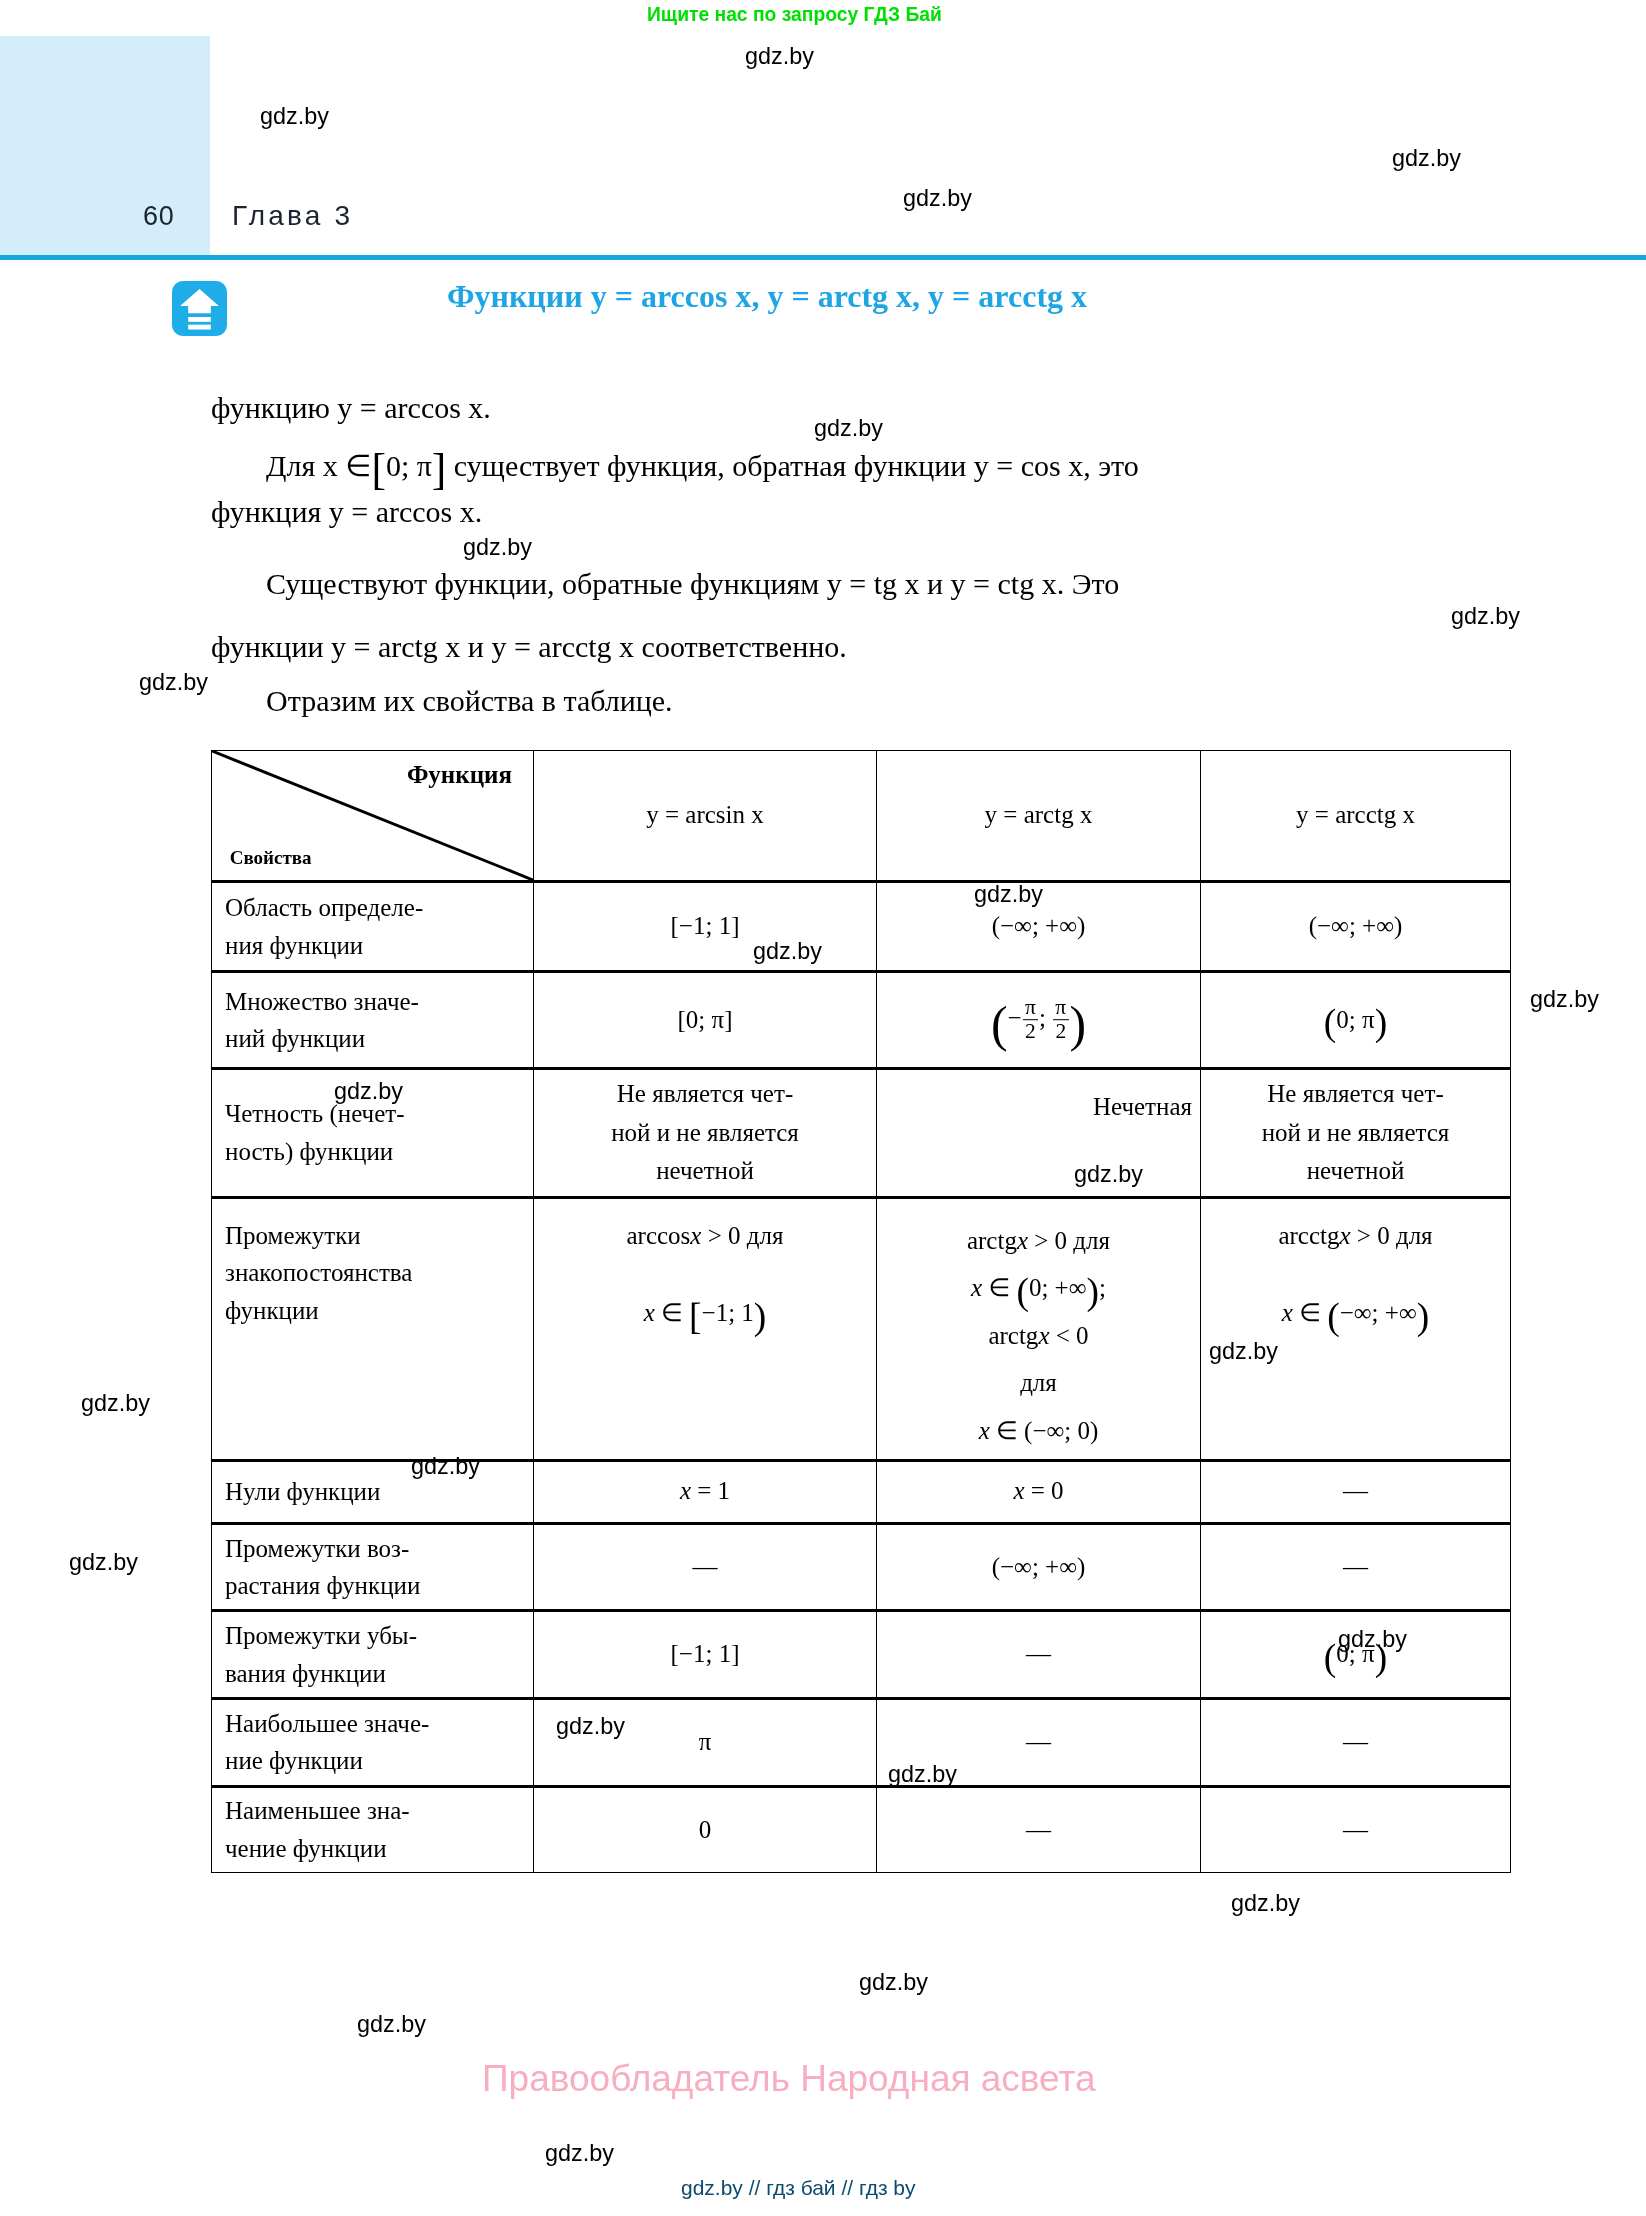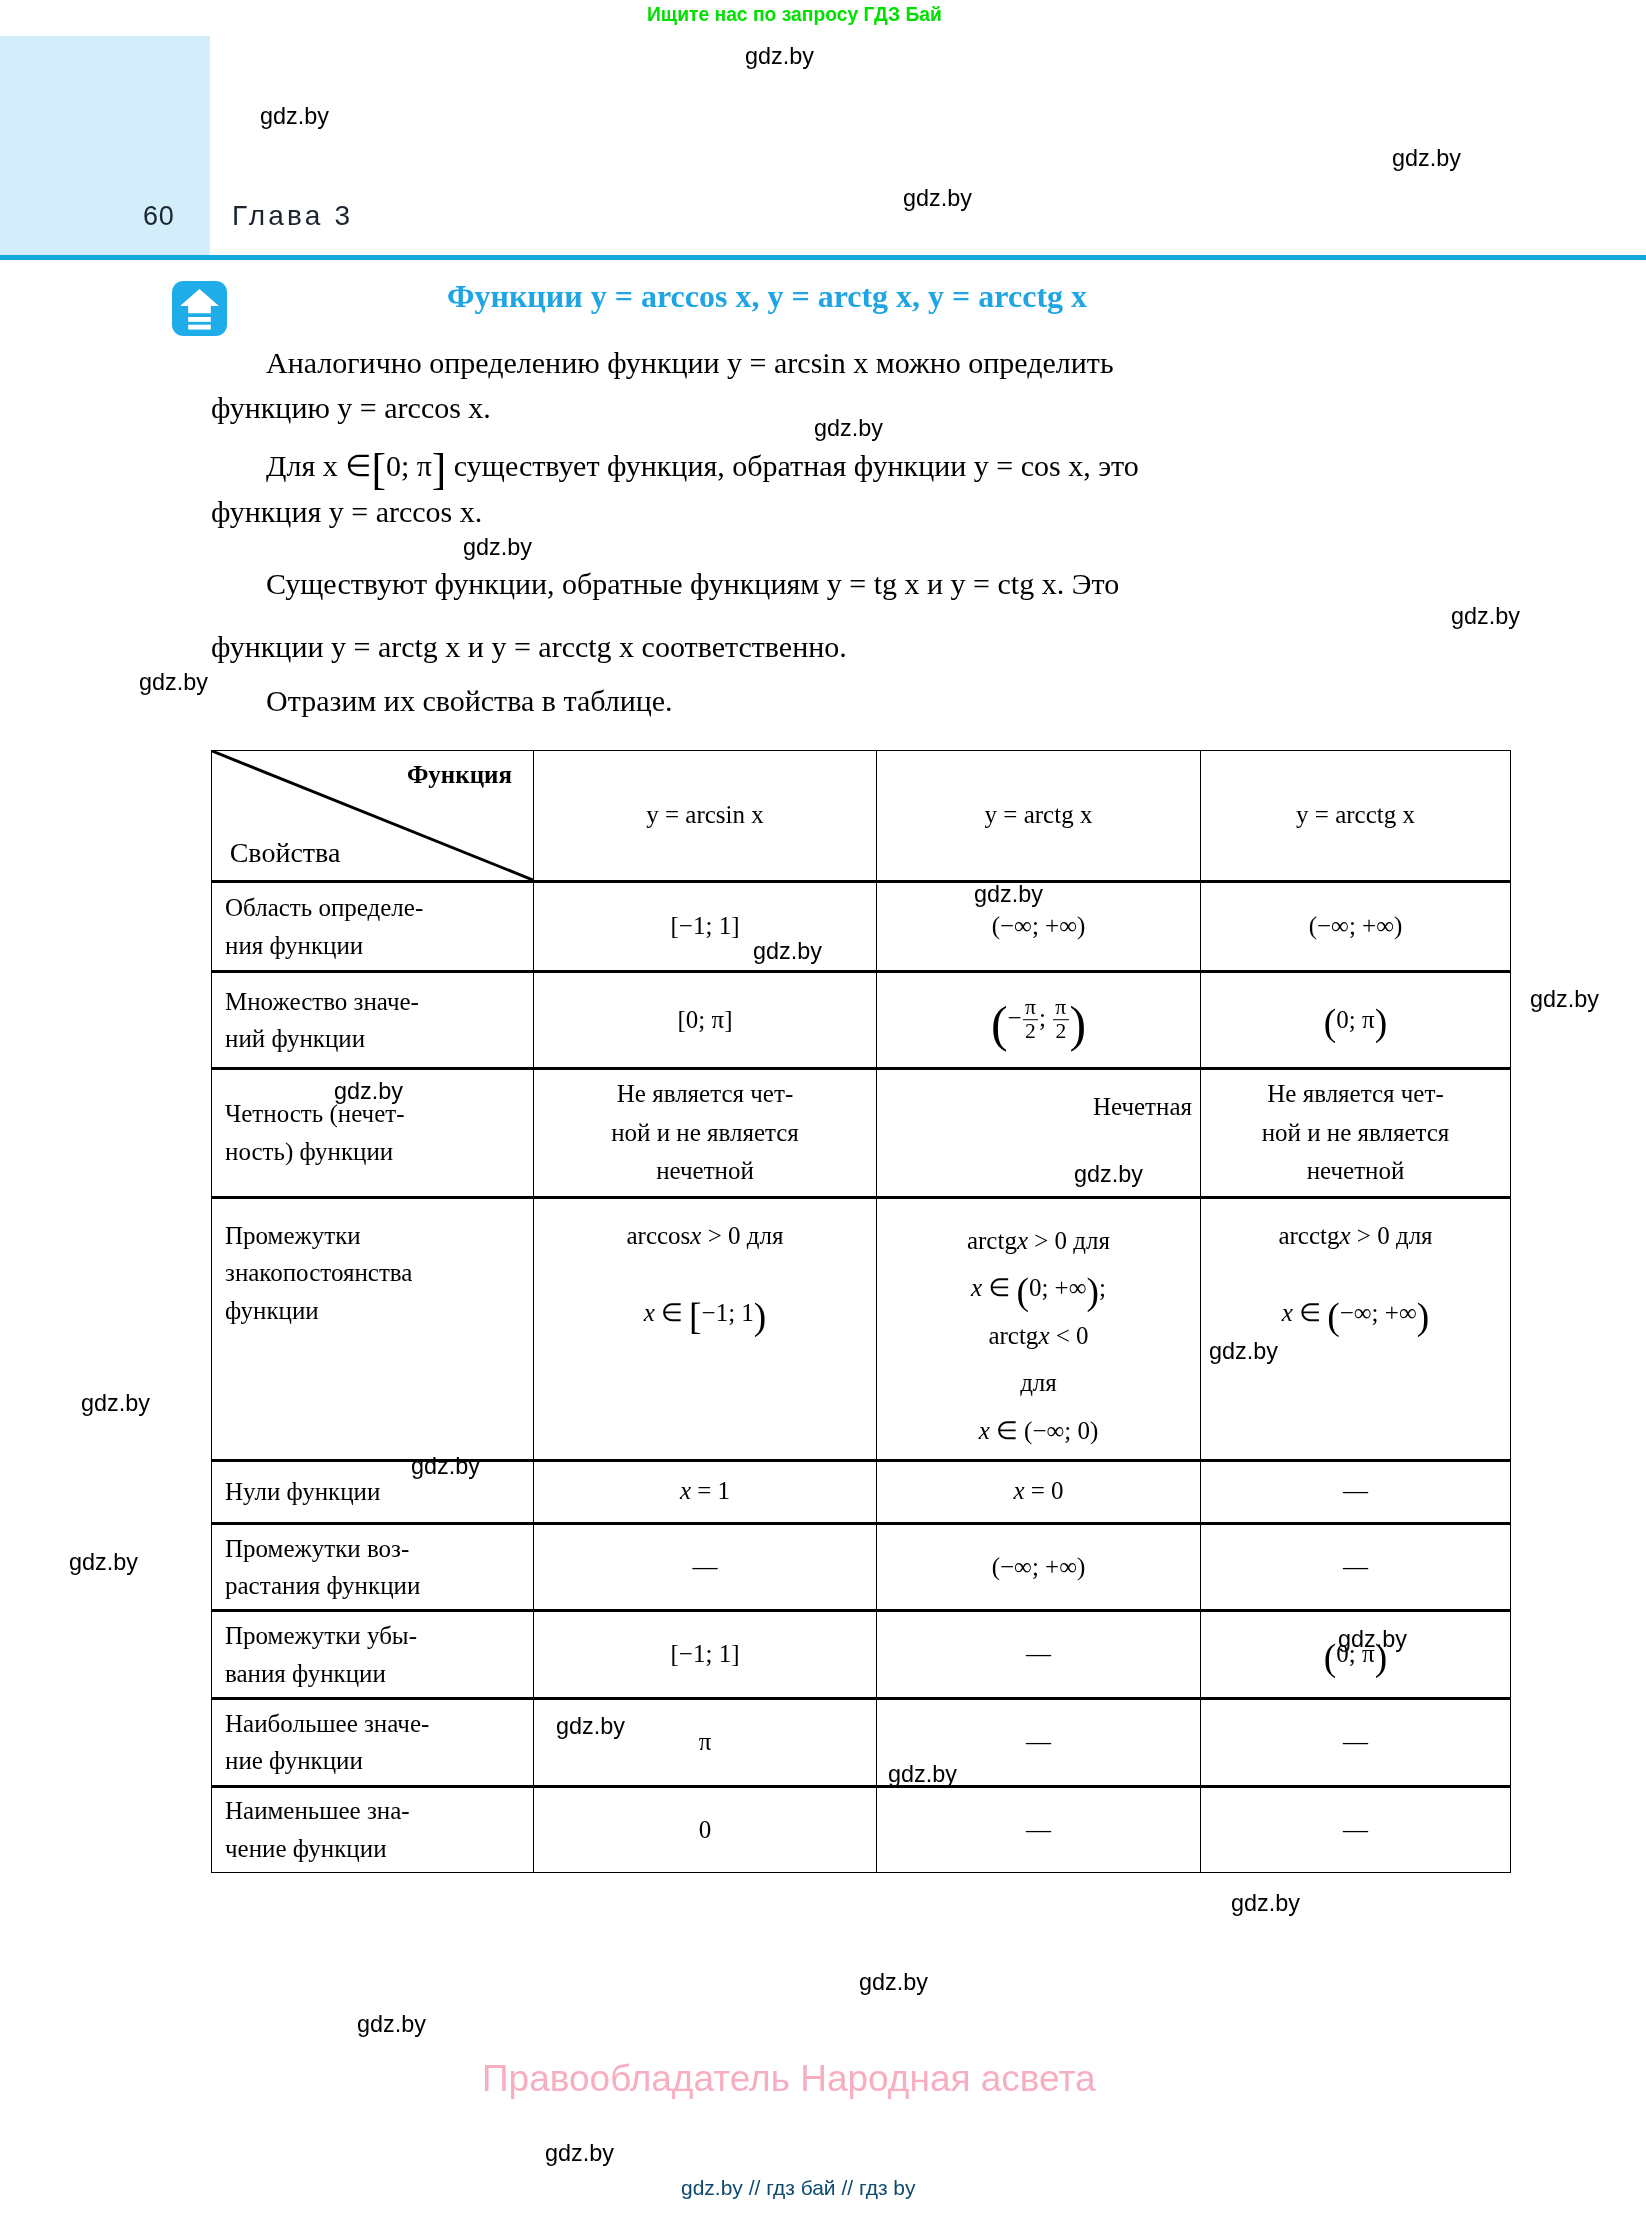--- a/index.html
+++ b/index.html
@@ -146,21 +146,21 @@
   }
   .corner .diag {
     position:absolute; left:0; top:0; width:100%; height:100%;
   }
   .corner .lbl-f {
     position:absolute; right:21px; top:9.7px;
     font-weight:bold; font-size:25px;
   }
   .corner .lbl-s {
     position:absolute; left:17.7px; bottom:11.3px;
-    font-weight:normal; font-size:28px;
+    font-weight:bold; font-size:19px;
   }
   .hdr-fn { font-size:26.6px; }
 
   
   .frac {
     display:inline-block;
     vertical-align:middle;
     text-align:center;
     line-height:1.05;
     font-size:0.86em;
@@ -208,21 +208,20 @@
       <path d="M34 10 L58 31 L48 31 L48 40 L20 40 L20 31 L10 31 Z" fill="#ffffff"></path>
       <rect x="20" y="44.5" width="28" height="6" fill="#ffffff"></rect>
       <rect x="20" y="54" width="28" height="6" fill="#ffffff"></rect>
     </svg>
   </div>
 
   <div class="sec-title">
     <span>Функции y = arccos x, y = arctg x, y = arcctg x</span>
   </div>
 
-  <div class="para" style="left:266px; top:343px;">Аналогично  определению  функции   y = arcsin x   можно  определить</div>
   <div class="para" style="left:211px; top:388px;">функцию  y = arccos x.</div>
 
   <div class="wm" style="left:814px; top:415px; font-size:23.4px;">gdz.by</div>
 
   <div class="para" style="left:266px; top:446px;">
     <span>Для  x ∈</span><span class="brk-big">[</span><span>0; π</span><span class="brk-big">]</span>&nbsp;<span>существует функция, обратная функции  y = cos x,  это</span>
   </div>
   <div class="para" style="left:211px; top:492px;">функция  y = arccos x.</div>
 
   <div class="wm" style="left:463px; top:534px; font-size:23.4px;">gdz.by</div>

